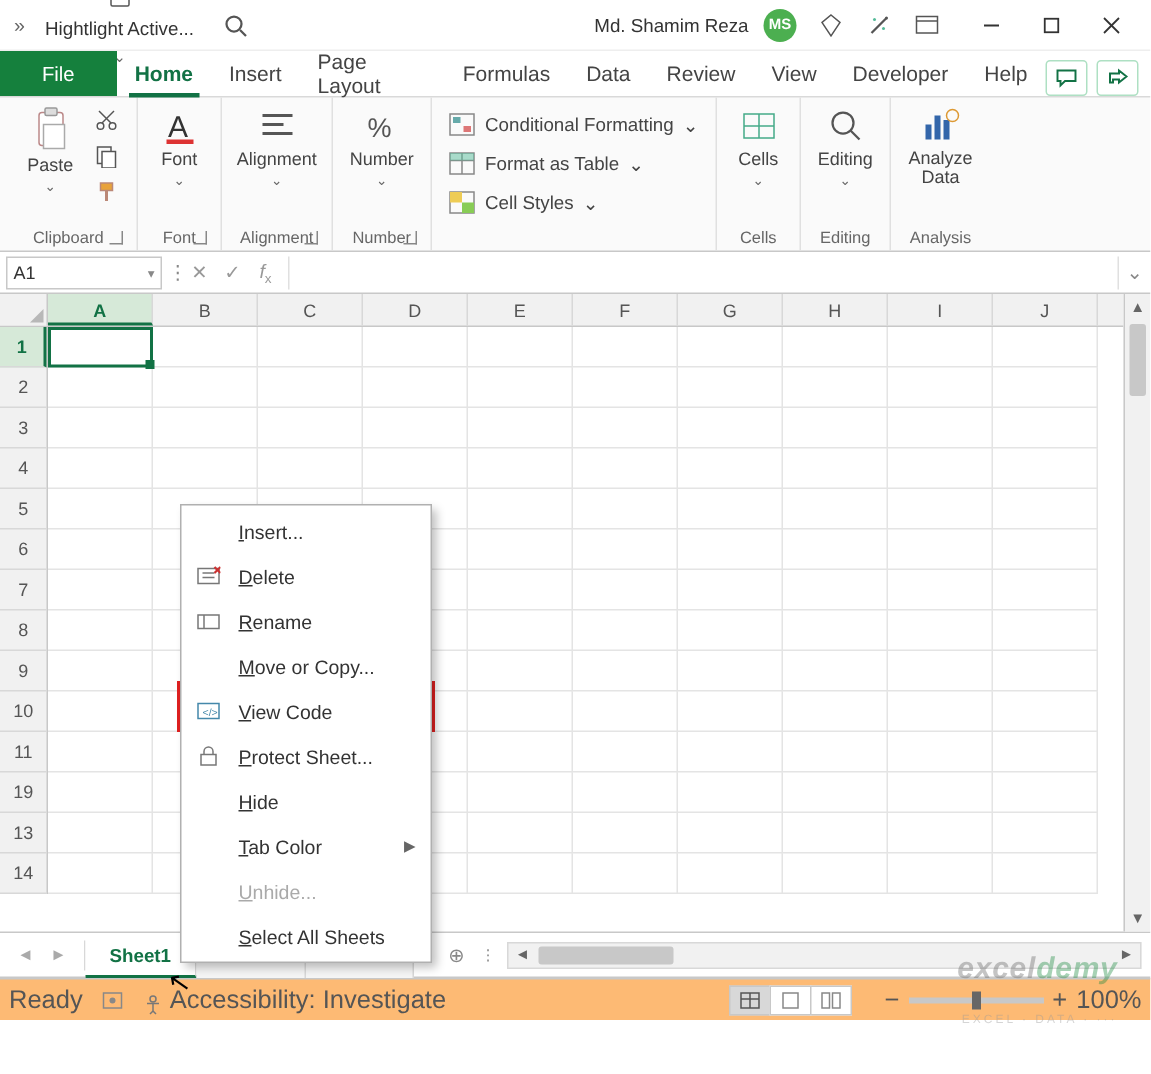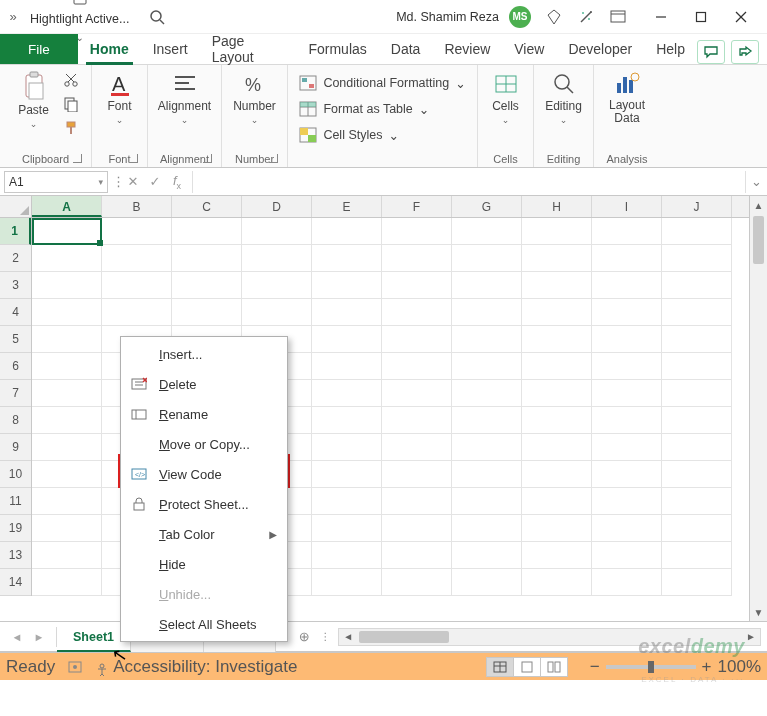--- a/index.html
+++ b/index.html
@@ -325,21 +325,21 @@
   </div>
   <div class="rgroup" style="width:66px;border-right:none">
     <div class="body">
         <div class="bigbtn">
           <svg width="28" height="26">
             <rect x="4" y="12" width="4" height="10" fill="#36a"></rect>
             <rect x="10" y="6" width="4" height="16" fill="#36a"></rect>
             <rect x="16" y="9" width="4" height="13" fill="#36a"></rect>
             <circle cx="22" cy="6" r="4" fill="none" stroke="#d93"></circle>
           </svg>
-          <span style="white-space:pre-line;text-align:center;line-height:1.1">Layout
+          <span style="white-space:pre-line;text-align:center;line-height:1.1">Analyze
 Data</span>
         </div>
       </div>
     <div class="lbl">Analysis</div>
   </div>
 </div>
 
 <div class="fbarrow">
   <div class="namebox">
       <span>A1</span>
@@ -675,26 +675,26 @@
       <span class="ctxicon">
         <svg width="16" height="14">
           <rect x="3" y="6" width="10" height="7" fill="none" stroke="#777"></rect>
           <path d="M5 6V4a3 3 0 016 0v2" fill="none" stroke="#777"></path>
         </svg>
       </span>
       <span><span class="ud">P</span><span>rotect Sheet...</span></span>
     </div>
   <div class="ctxitem">
       <span class="ctxicon"></span>
+      <span><span class="ud">H</span><span>ide</span></span>
+    </div>
+  <div class="ctxitem">
+      <span class="ctxicon"></span>
       <span><span class="ud">T</span><span>ab Color</span></span>
       <span class="ctxarrow">▶</span>
-    </div>
-  <div class="ctxitem">
-      <span class="ctxicon"></span>
-      <span><span class="ud">H</span><span>ide</span></span>
     </div>
   <div class="ctxitem disabled">
       <span class="ctxicon"></span>
       <span><span class="ud">U</span><span>nhide...</span></span>
     </div>
   <div class="ctxitem">
       <span class="ctxicon"></span>
       <span><span class="ud">S</span><span>elect All Sheets</span></span>
     </div>
 </div>

